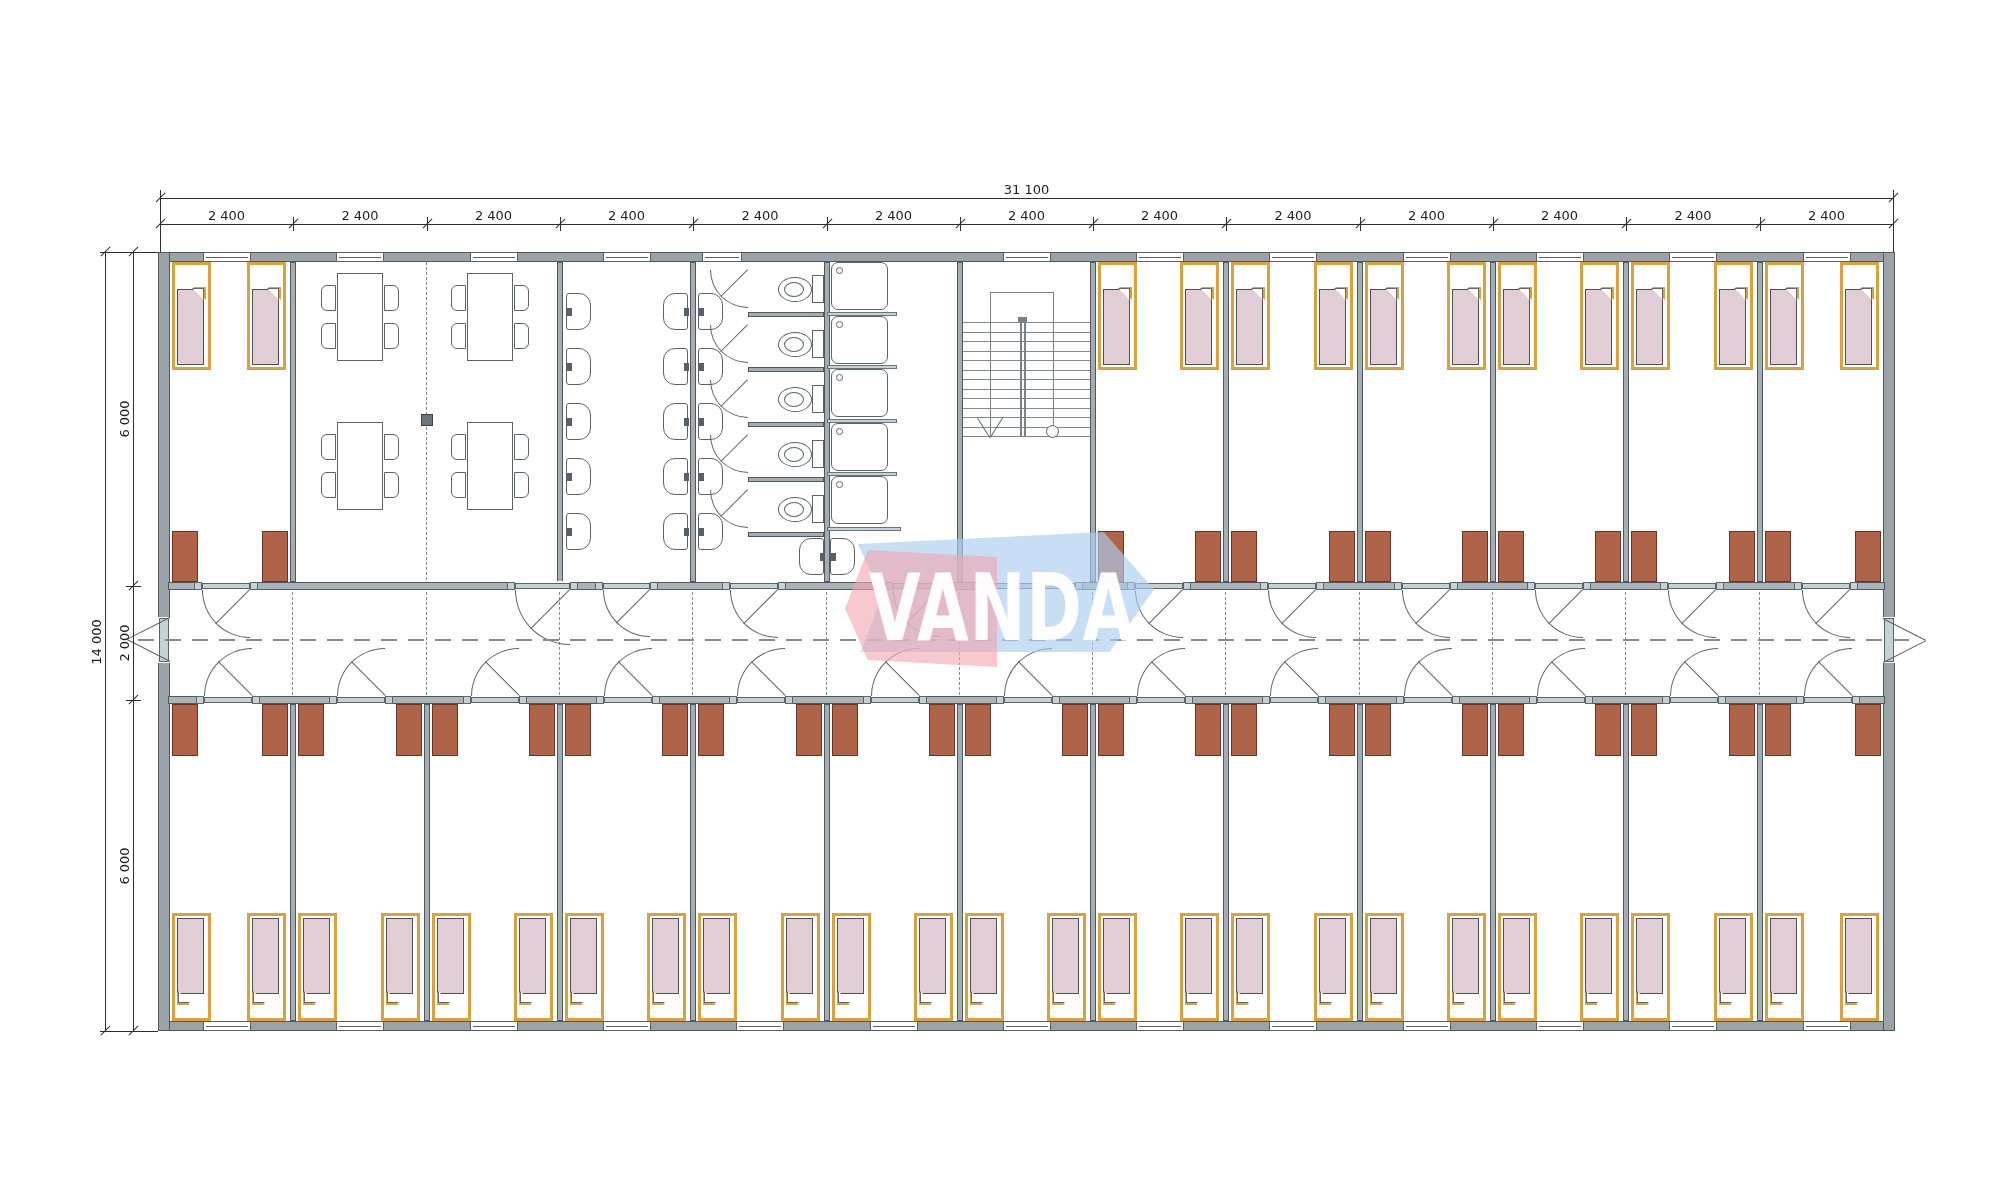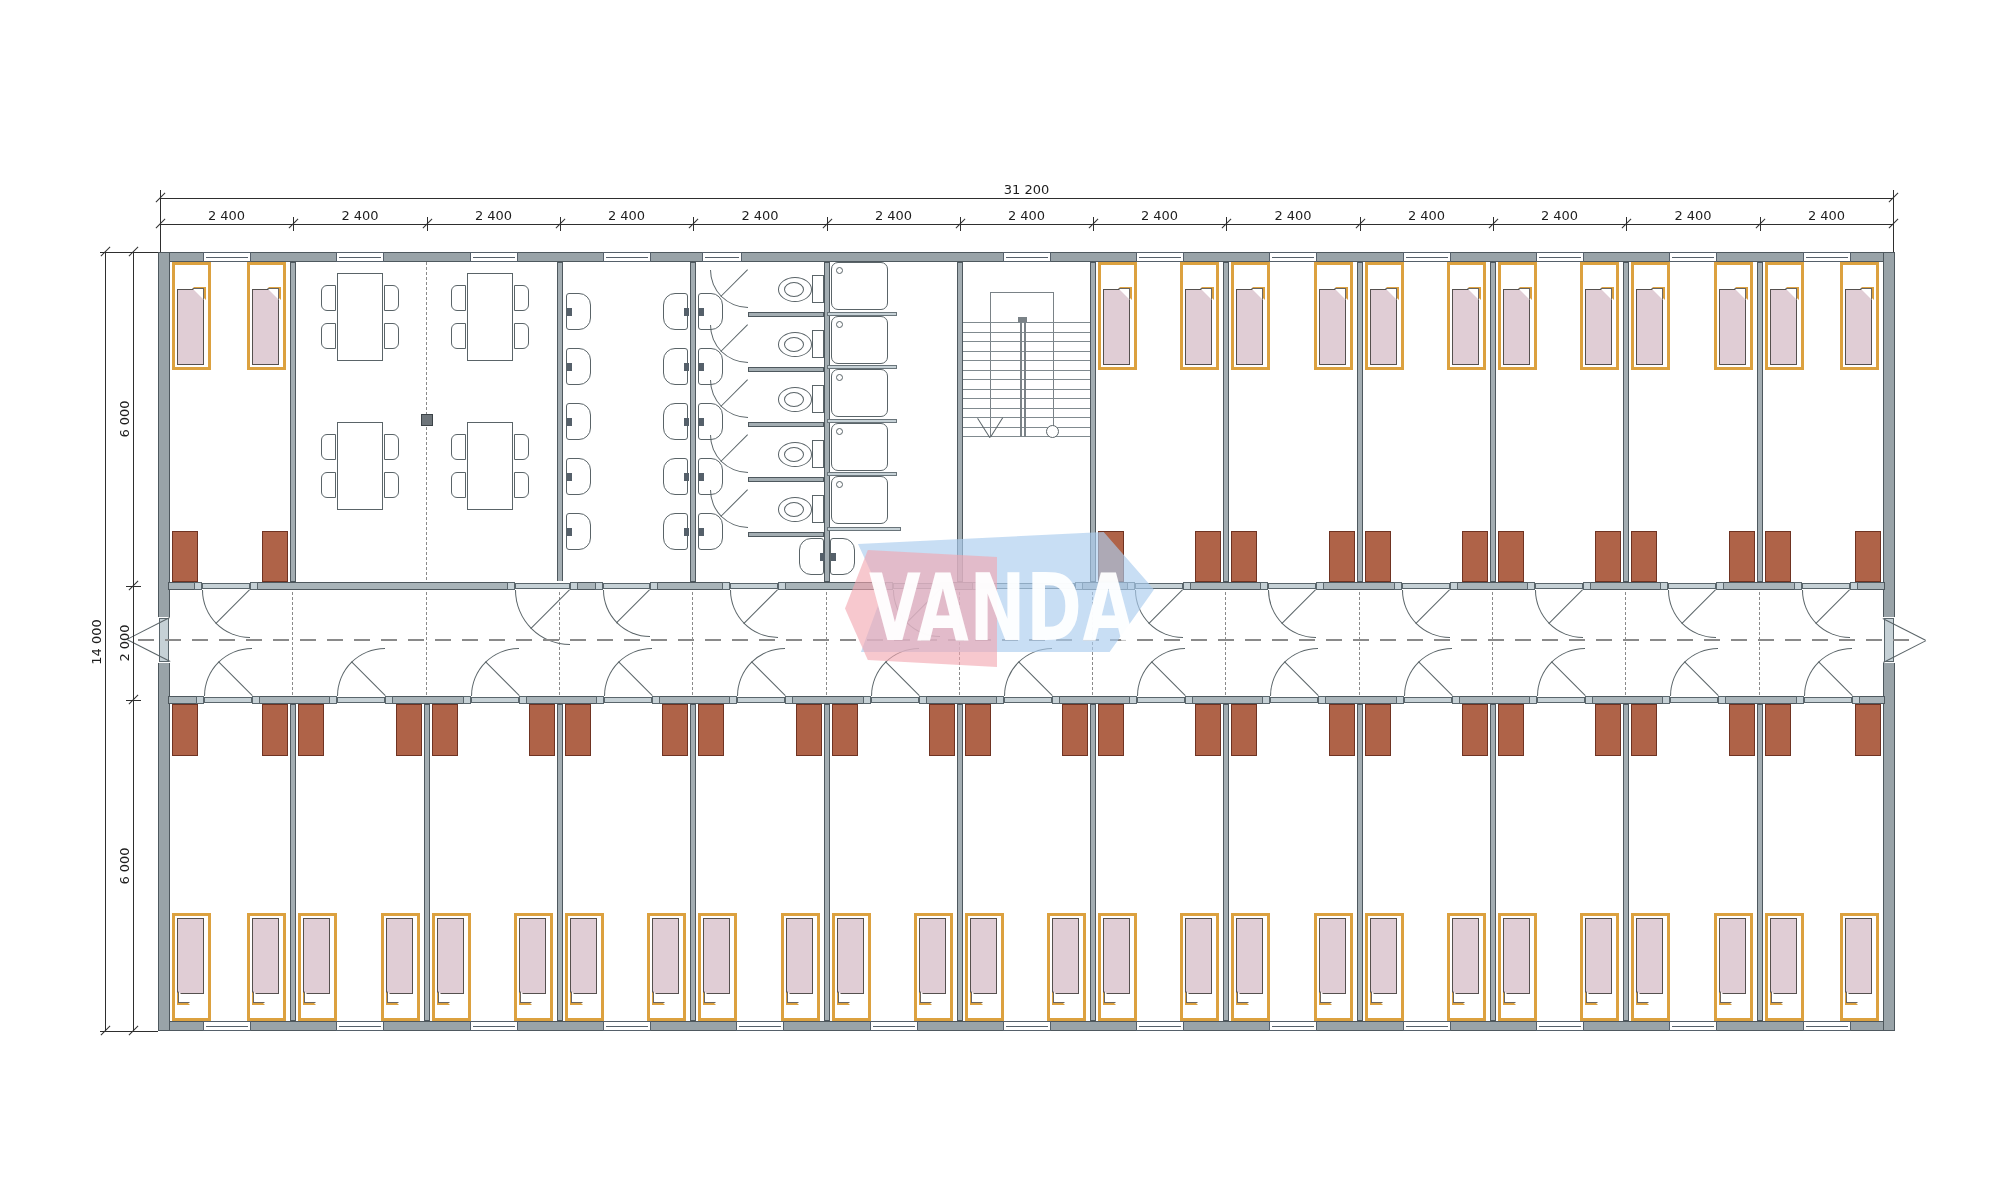--- a/index.html
+++ b/index.html
@@ -709,21 +709,21 @@
       <div class="line" style="left: 1883px; top: 618px; width: 48px; height: 0px; transform: rotate(27deg);"></div>
       <div class="line" style="left: 1883px; top: 662px; width: 48px; height: 0px; transform: rotate(-27deg);"></div>
       <div style="left: 138px; top: 639px; width: 1777px; height: 2px; background: repeating-linear-gradient(90deg, rgb(138, 138, 138) 0px, rgb(138, 138, 138) 16px, transparent 16px, transparent 27px);"></div>
     </div>
   <div id="dims">
       <div class="dimline" style="left: 160px; top: 198px; width: 1733px; height: 1px;"></div>
       <div class="dimline" style="left: 160px; top: 190px; width: 1px; height: 62px;"></div>
       <div class="dimline" style="left: 1893px; top: 190px; width: 1px; height: 62px;"></div>
       <div class="slash" style="left: 153.5px; top: 197.2px; width: 13px; height: 0px;"></div>
       <div class="slash" style="left: 1886.5px; top: 197.2px; width: 13px; height: 0px;"></div>
-      <div class="dimtext" style="left: 1026.5px; top: 189px;">31 200</div>
+      <div class="dimtext" style="left: 1026.5px; top: 189px;">31 100</div>
       <div class="dimline" style="left: 160px; top: 224px; width: 1733px; height: 1px;"></div>
       <div class="dimline" style="left: 160px; top: 217px; width: 1px; height: 14px;"></div>
       <div class="slash" style="left: 153.5px; top: 223.2px; width: 13px; height: 0px;"></div>
       <div class="dimline" style="left: 293px; top: 217px; width: 1px; height: 14px;"></div>
       <div class="slash" style="left: 286.5px; top: 223.2px; width: 13px; height: 0px;"></div>
       <div class="dimline" style="left: 427px; top: 217px; width: 1px; height: 14px;"></div>
       <div class="slash" style="left: 420.5px; top: 223.2px; width: 13px; height: 0px;"></div>
       <div class="dimline" style="left: 560px; top: 217px; width: 1px; height: 14px;"></div>
       <div class="slash" style="left: 553.5px; top: 223.2px; width: 13px; height: 0px;"></div>
       <div class="dimline" style="left: 693px; top: 217px; width: 1px; height: 14px;"></div>

